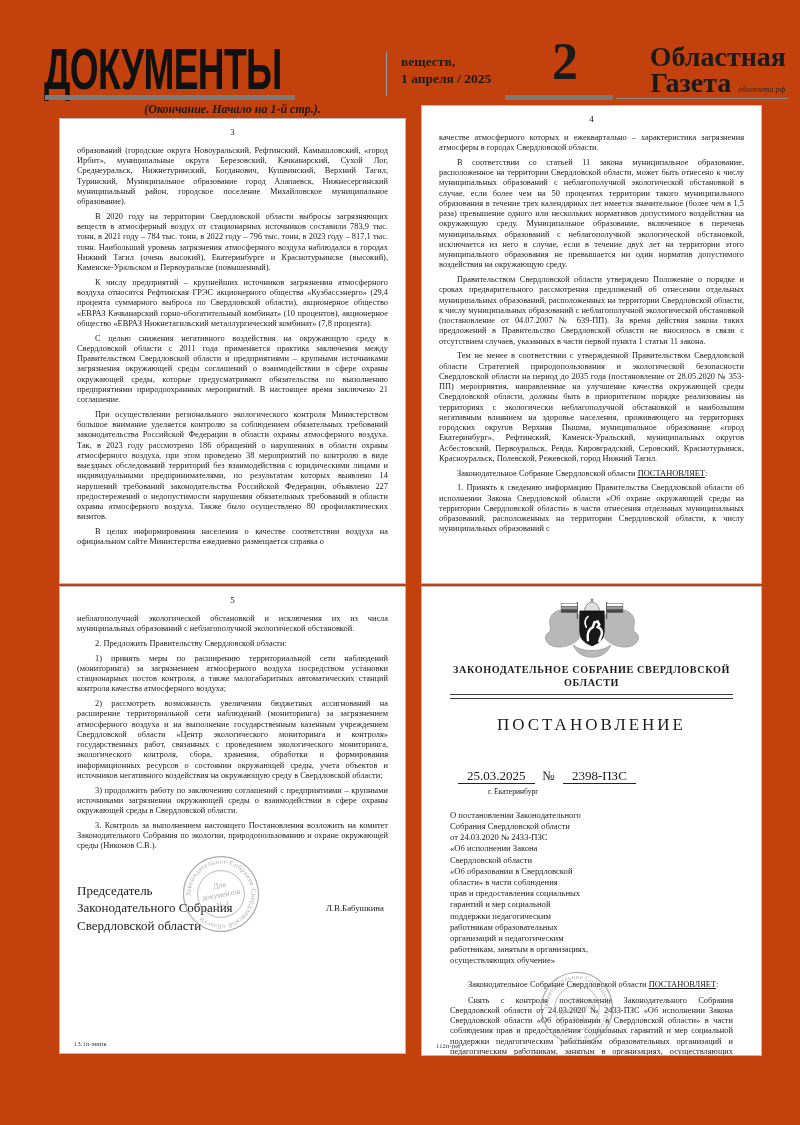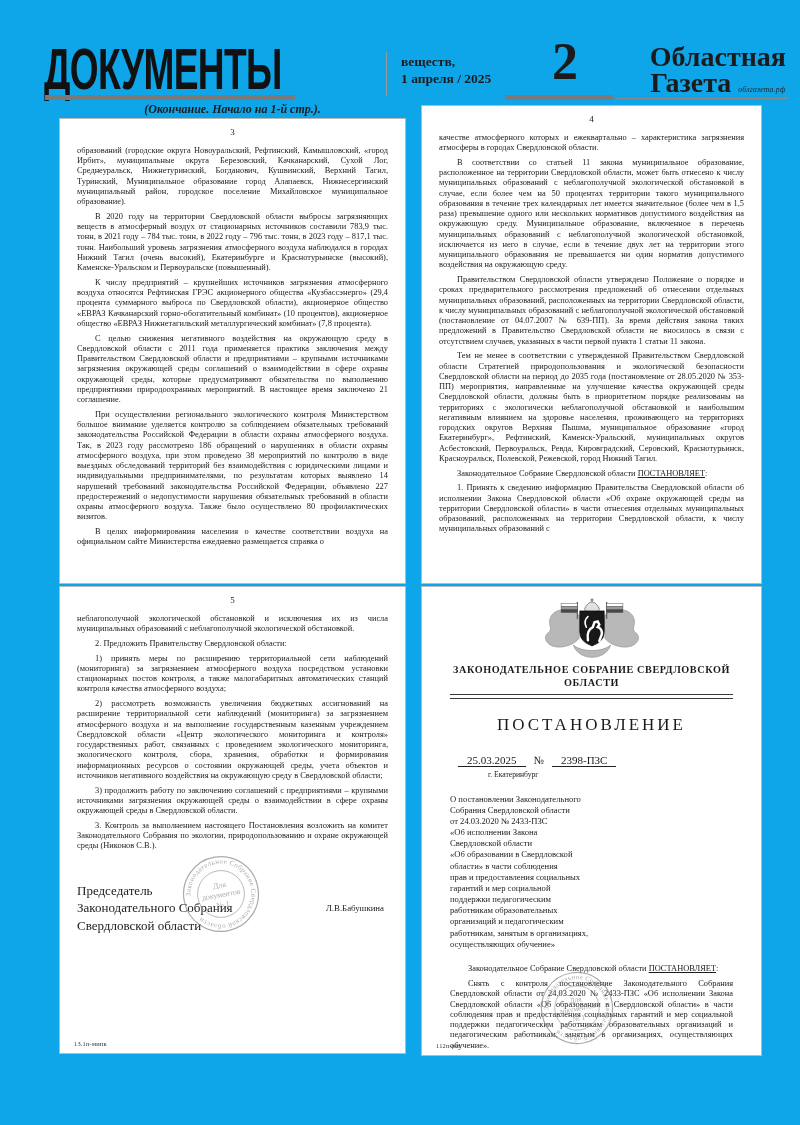--- a/index.html
+++ b/index.html
@@ -1,16 +1,16 @@
 <!DOCTYPE html>
 <html><head>
 <meta charset="utf-8">
 <style>
   html,body{margin:0;padding:0;background:#e8e8e8;}
-  .page{position:relative;width:800px;height:1125px;background:#0ea5e9;margin:0 auto;
+  .page{position:relative;width:800px;height:1125px;background:#c2410c;margin:0 auto;
         font-family:"Liberation Serif", serif;color:#1b1b1b;overflow:hidden;}
 
   
   .doc-title{position:absolute;left:44px;top:40px;font-family:"Liberation Sans",sans-serif;
              font-weight:700;font-size:58px;line-height:1;transform:scaleX(0.64);
              transform-origin:0 0;letter-spacing:-1px;color:#111;}
   .title-bar{position:absolute;left:45px;top:95px;width:250px;height:5px;background:#7a7a7a;}
   .mast-divider{position:absolute;left:386px;top:52px;width:1px;height:44px;background:#999;}
   .issue-date{position:absolute;left:401px;top:54px;font-size:13.5px;font-weight:700;line-height:1.25;}
   .page-num{position:absolute;left:552px;top:36px;font-size:52px;font-weight:700;line-height:1;}
@@ -45,21 +45,21 @@
   .stamp{position:absolute;opacity:0.75;transform:rotate(-10deg);}
   .stamp text{font-family:"Liberation Serif",serif;}
   .stamp-5{left:122px;top:268px;}
   .stamp-R{left:118px;top:384px;}
 
   
   .coa-wrap{text-align:center;margin:4px 0 2px;}
   .org-name{text-align:center;font-weight:700;font-size:10.2px;letter-spacing:0.6px;margin-top:2px;}
   .org-rule{height:3px;border-top:1.6px solid #3a3a3a;border-bottom:1px solid #3a3a3a;margin-top:5px;}
   .doc-type{text-align:center;font-size:17px;letter-spacing:3px;margin-top:16px;font-weight:400;}
-  .date-row{margin:18px 0 2px 8px;font-size:11px;}
+  .date-row{margin:32px 0 2px 8px;font-size:13px;}
   .uline{border-bottom:1px solid #222;padding:0 9px;}
   .nsign{padding:0 8px;}
   .doc-city{margin-left:38px;font-size:7.6px;margin-top:3px;}
   .subject{margin-top:14px;font-size:8.6px;line-height:1.3;width:215px;text-align:left;}
   .bxR p{margin:0 0 5px;}
   .bxR .resolve{margin-top:14px;}
 </style>
 </head>
 <body>
 

